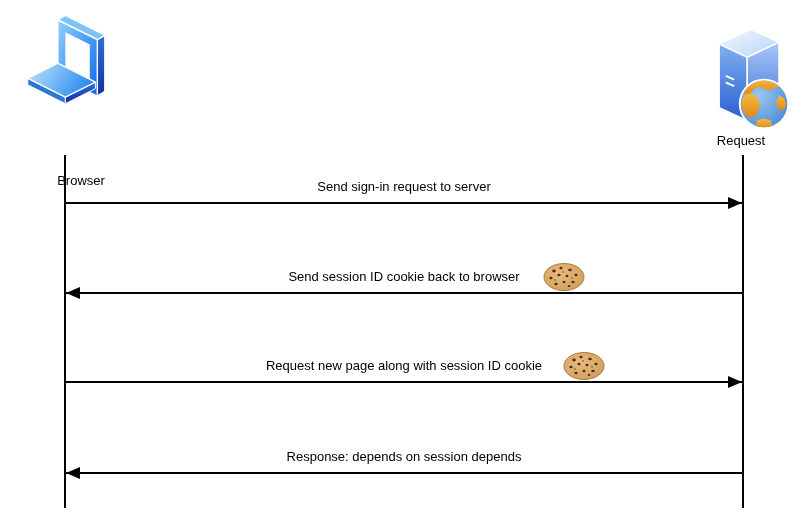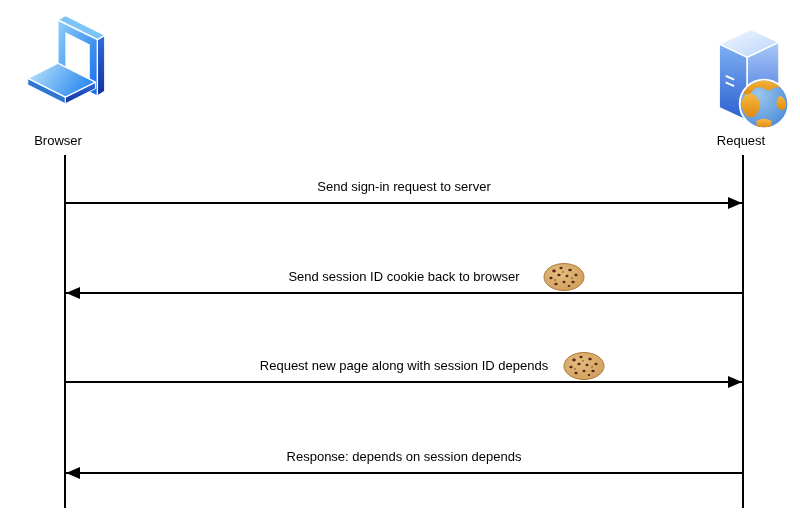--- a/index.html
+++ b/index.html
@@ -7,21 +7,21 @@
     position:relative; width:800px; height:531px; background:#ffffff;
     font-family:"Liberation Sans", sans-serif; color:#000; overflow:hidden;
   }
   .actor-icon { position:absolute; }
   #browser-icon { left:24px; top:14px; }
   #server-icon  { left:708px; top:18px; }
   .actor-label {
     position:absolute; top:133px; width:100px; text-align:center;
     font-size:13px; line-height:16px; color:#000;
   }
-  #browser-label { left:8px; }
+  #browser-label { left:31px;margin-top:40px; }
   #server-label  { left:691px; }
   .lifeline { position:absolute; top:155px; height:353px; width:2px; background:#000; }
   #lifeline-browser { left:64px; }
   #lifeline-server  { left:742px; }
   .message { position:absolute; left:66px; width:676px; height:2px; }
   #message-1 { top:202px; }
   #message-2 { top:292px; }
   #message-3 { top:381px; }
   #message-4 { top:472px; }
   .msg-line { position:absolute; left:0; right:0; top:0; height:2px; background:#000; }
@@ -140,21 +140,21 @@
       <ellipse cx="26" cy="24" rx="1.4" ry="1.1" fill="#54291c"></ellipse>
       <ellipse cx="20" cy="10" rx="1.0" ry="0.8" fill="#8a5a28"></ellipse>
       <ellipse cx="12" cy="18" rx="1.0" ry="0.8" fill="#8a5a28"></ellipse>
       <ellipse cx="29" cy="16" rx="1.0" ry="0.8" fill="#8a5a28"></ellipse>
     </svg>
     <div class="msg-line"></div>
     <div class="arrowhead left"></div>
   </div>
 
   <div id="message-3" class="message">
-    <div class="msg-label">Request new page along with session ID depends</div>
+    <div class="msg-label">Request new page along with session ID cookie</div>
     <svg id="cookie-2" class="cookie" viewBox="0 0 42 30">
       <ellipse cx="21" cy="15" rx="20" ry="13.5" fill="url(#cookieGrad)" stroke="#ad7a3c" stroke-width="1"></ellipse>
       <ellipse cx="11" cy="9" rx="1.8" ry="1.4" fill="#54291c"></ellipse>
       <ellipse cx="18" cy="6" rx="1.6" ry="1.2" fill="#54291c"></ellipse>
       <ellipse cx="27" cy="8" rx="1.8" ry="1.3" fill="#54291c"></ellipse>
       <ellipse cx="33" cy="13" rx="1.6" ry="1.3" fill="#54291c"></ellipse>
       <ellipse cx="8" cy="16" rx="1.6" ry="1.2" fill="#54291c"></ellipse>
       <ellipse cx="16" cy="13" rx="1.7" ry="1.3" fill="#54291c"></ellipse>
       <ellipse cx="24" cy="14" rx="1.5" ry="1.2" fill="#54291c"></ellipse>
       <ellipse cx="30" cy="20" rx="1.7" ry="1.3" fill="#54291c"></ellipse>

